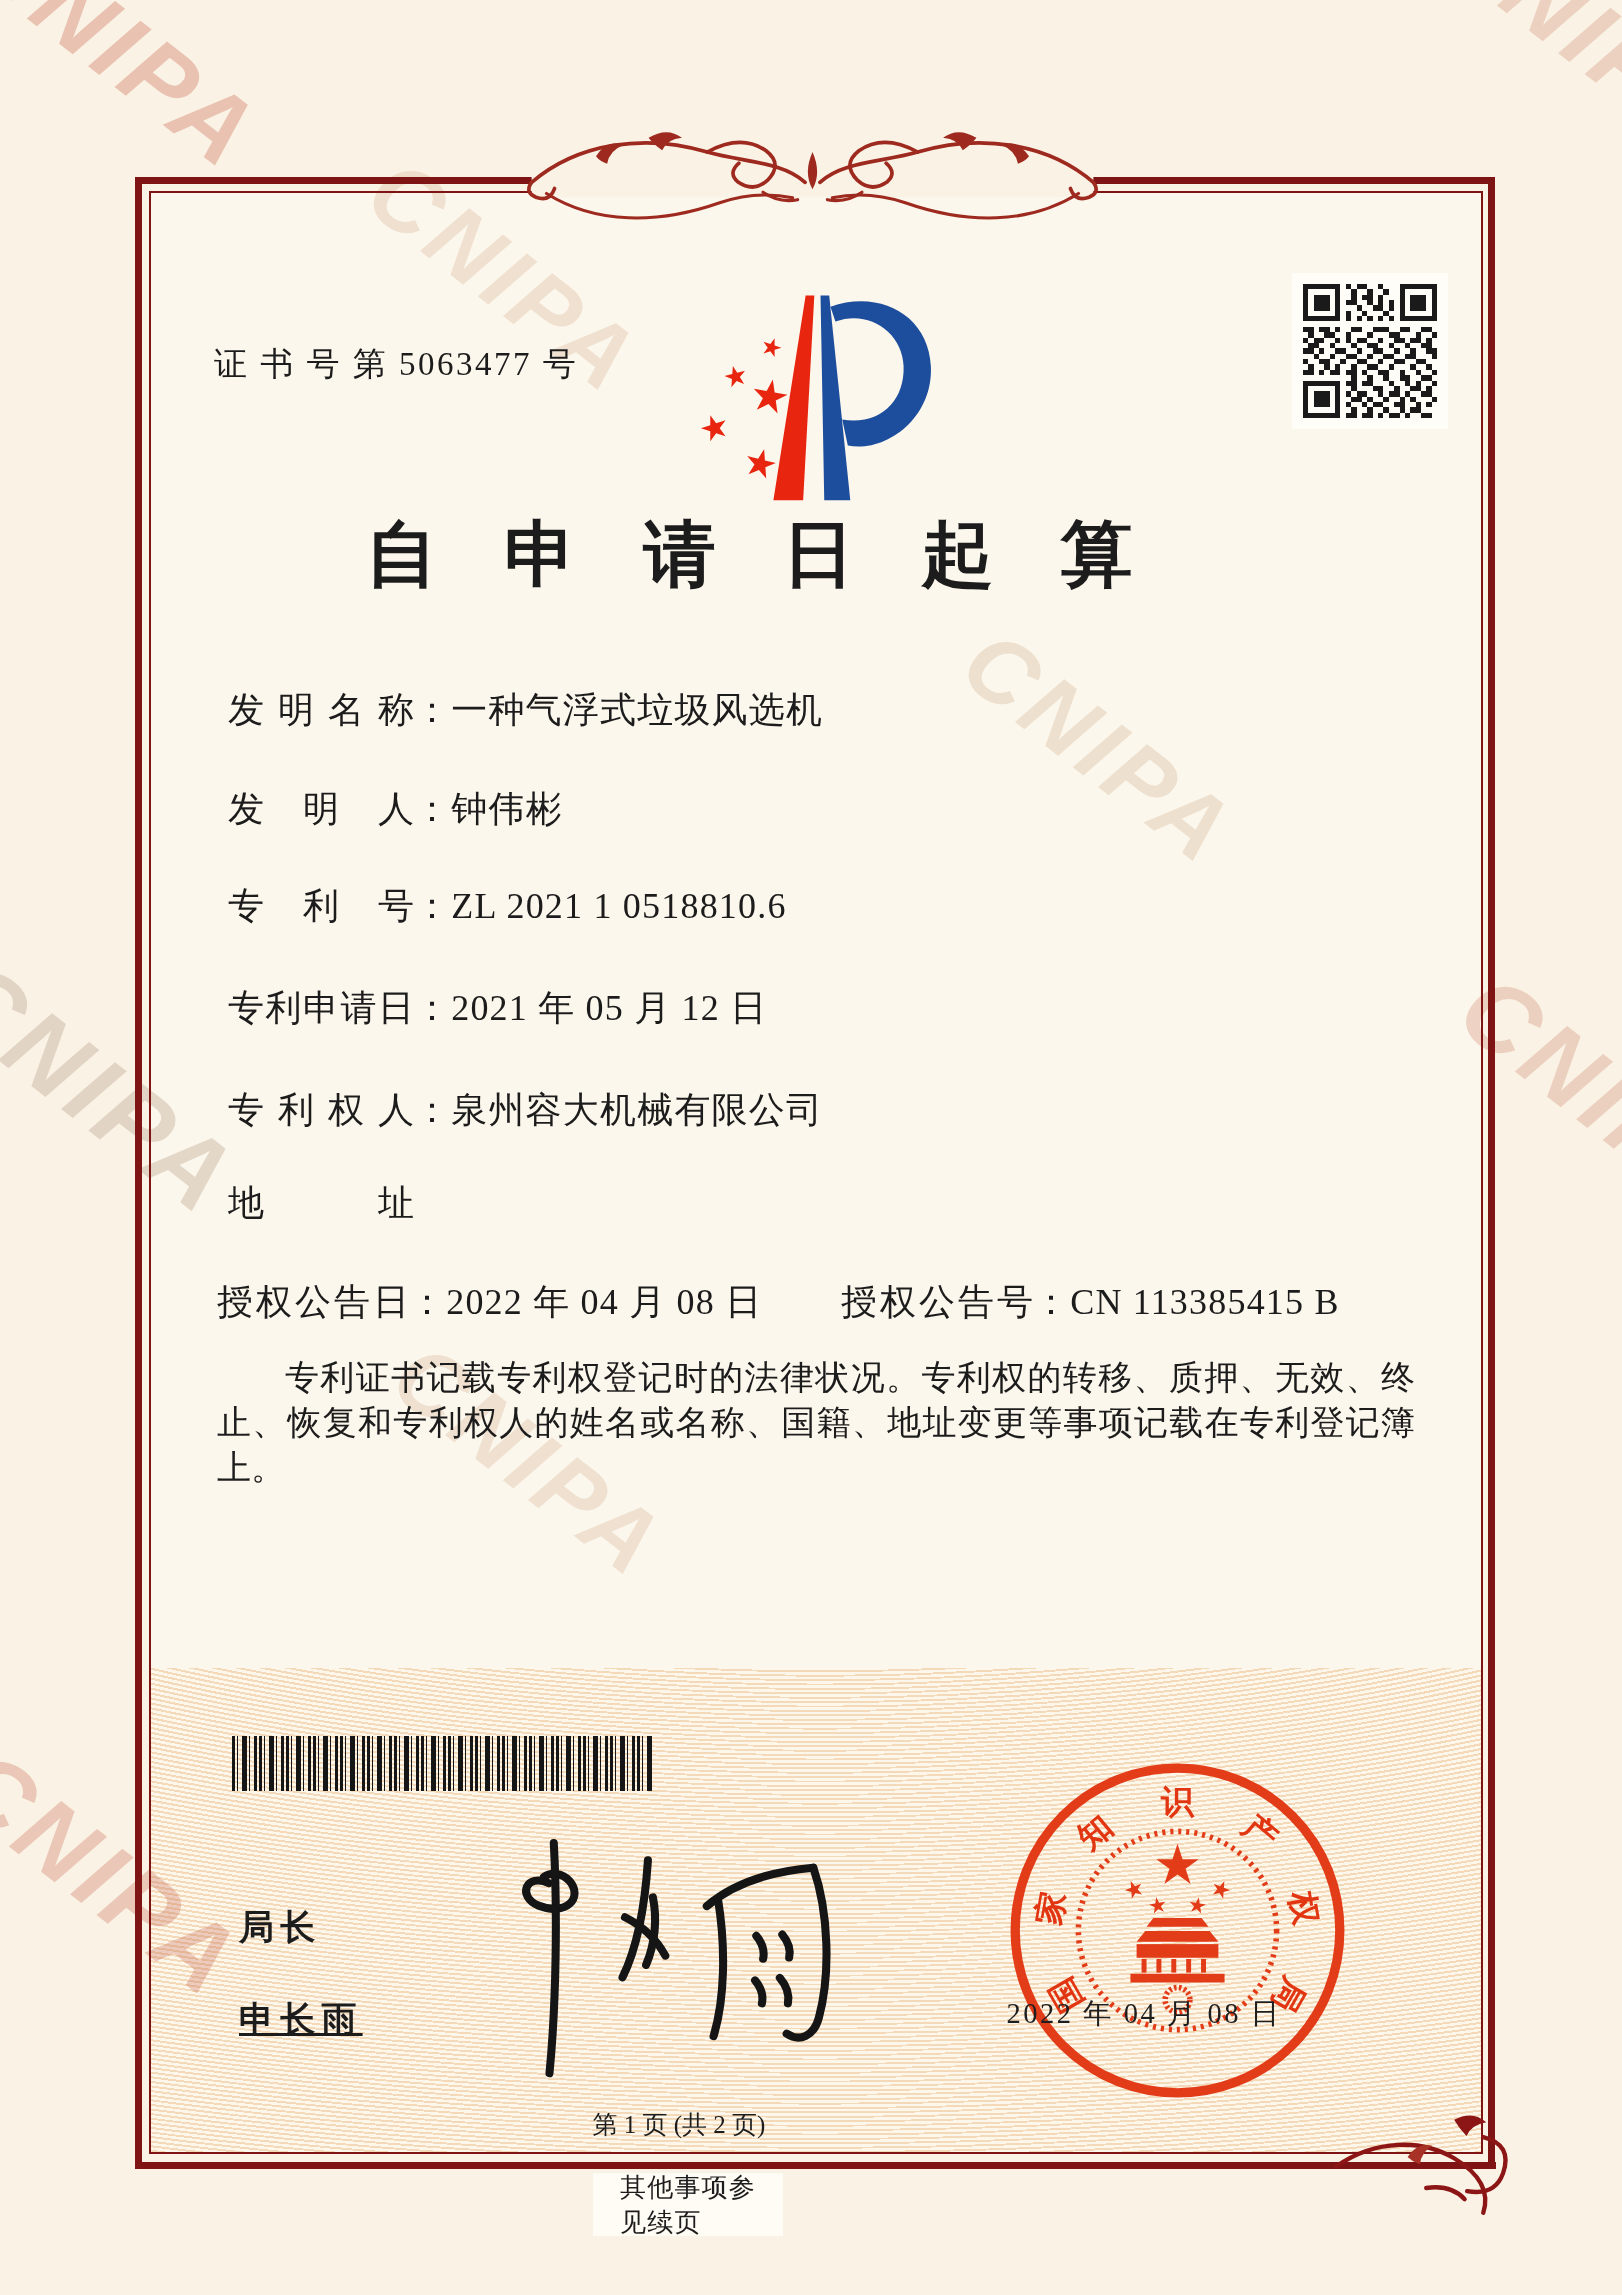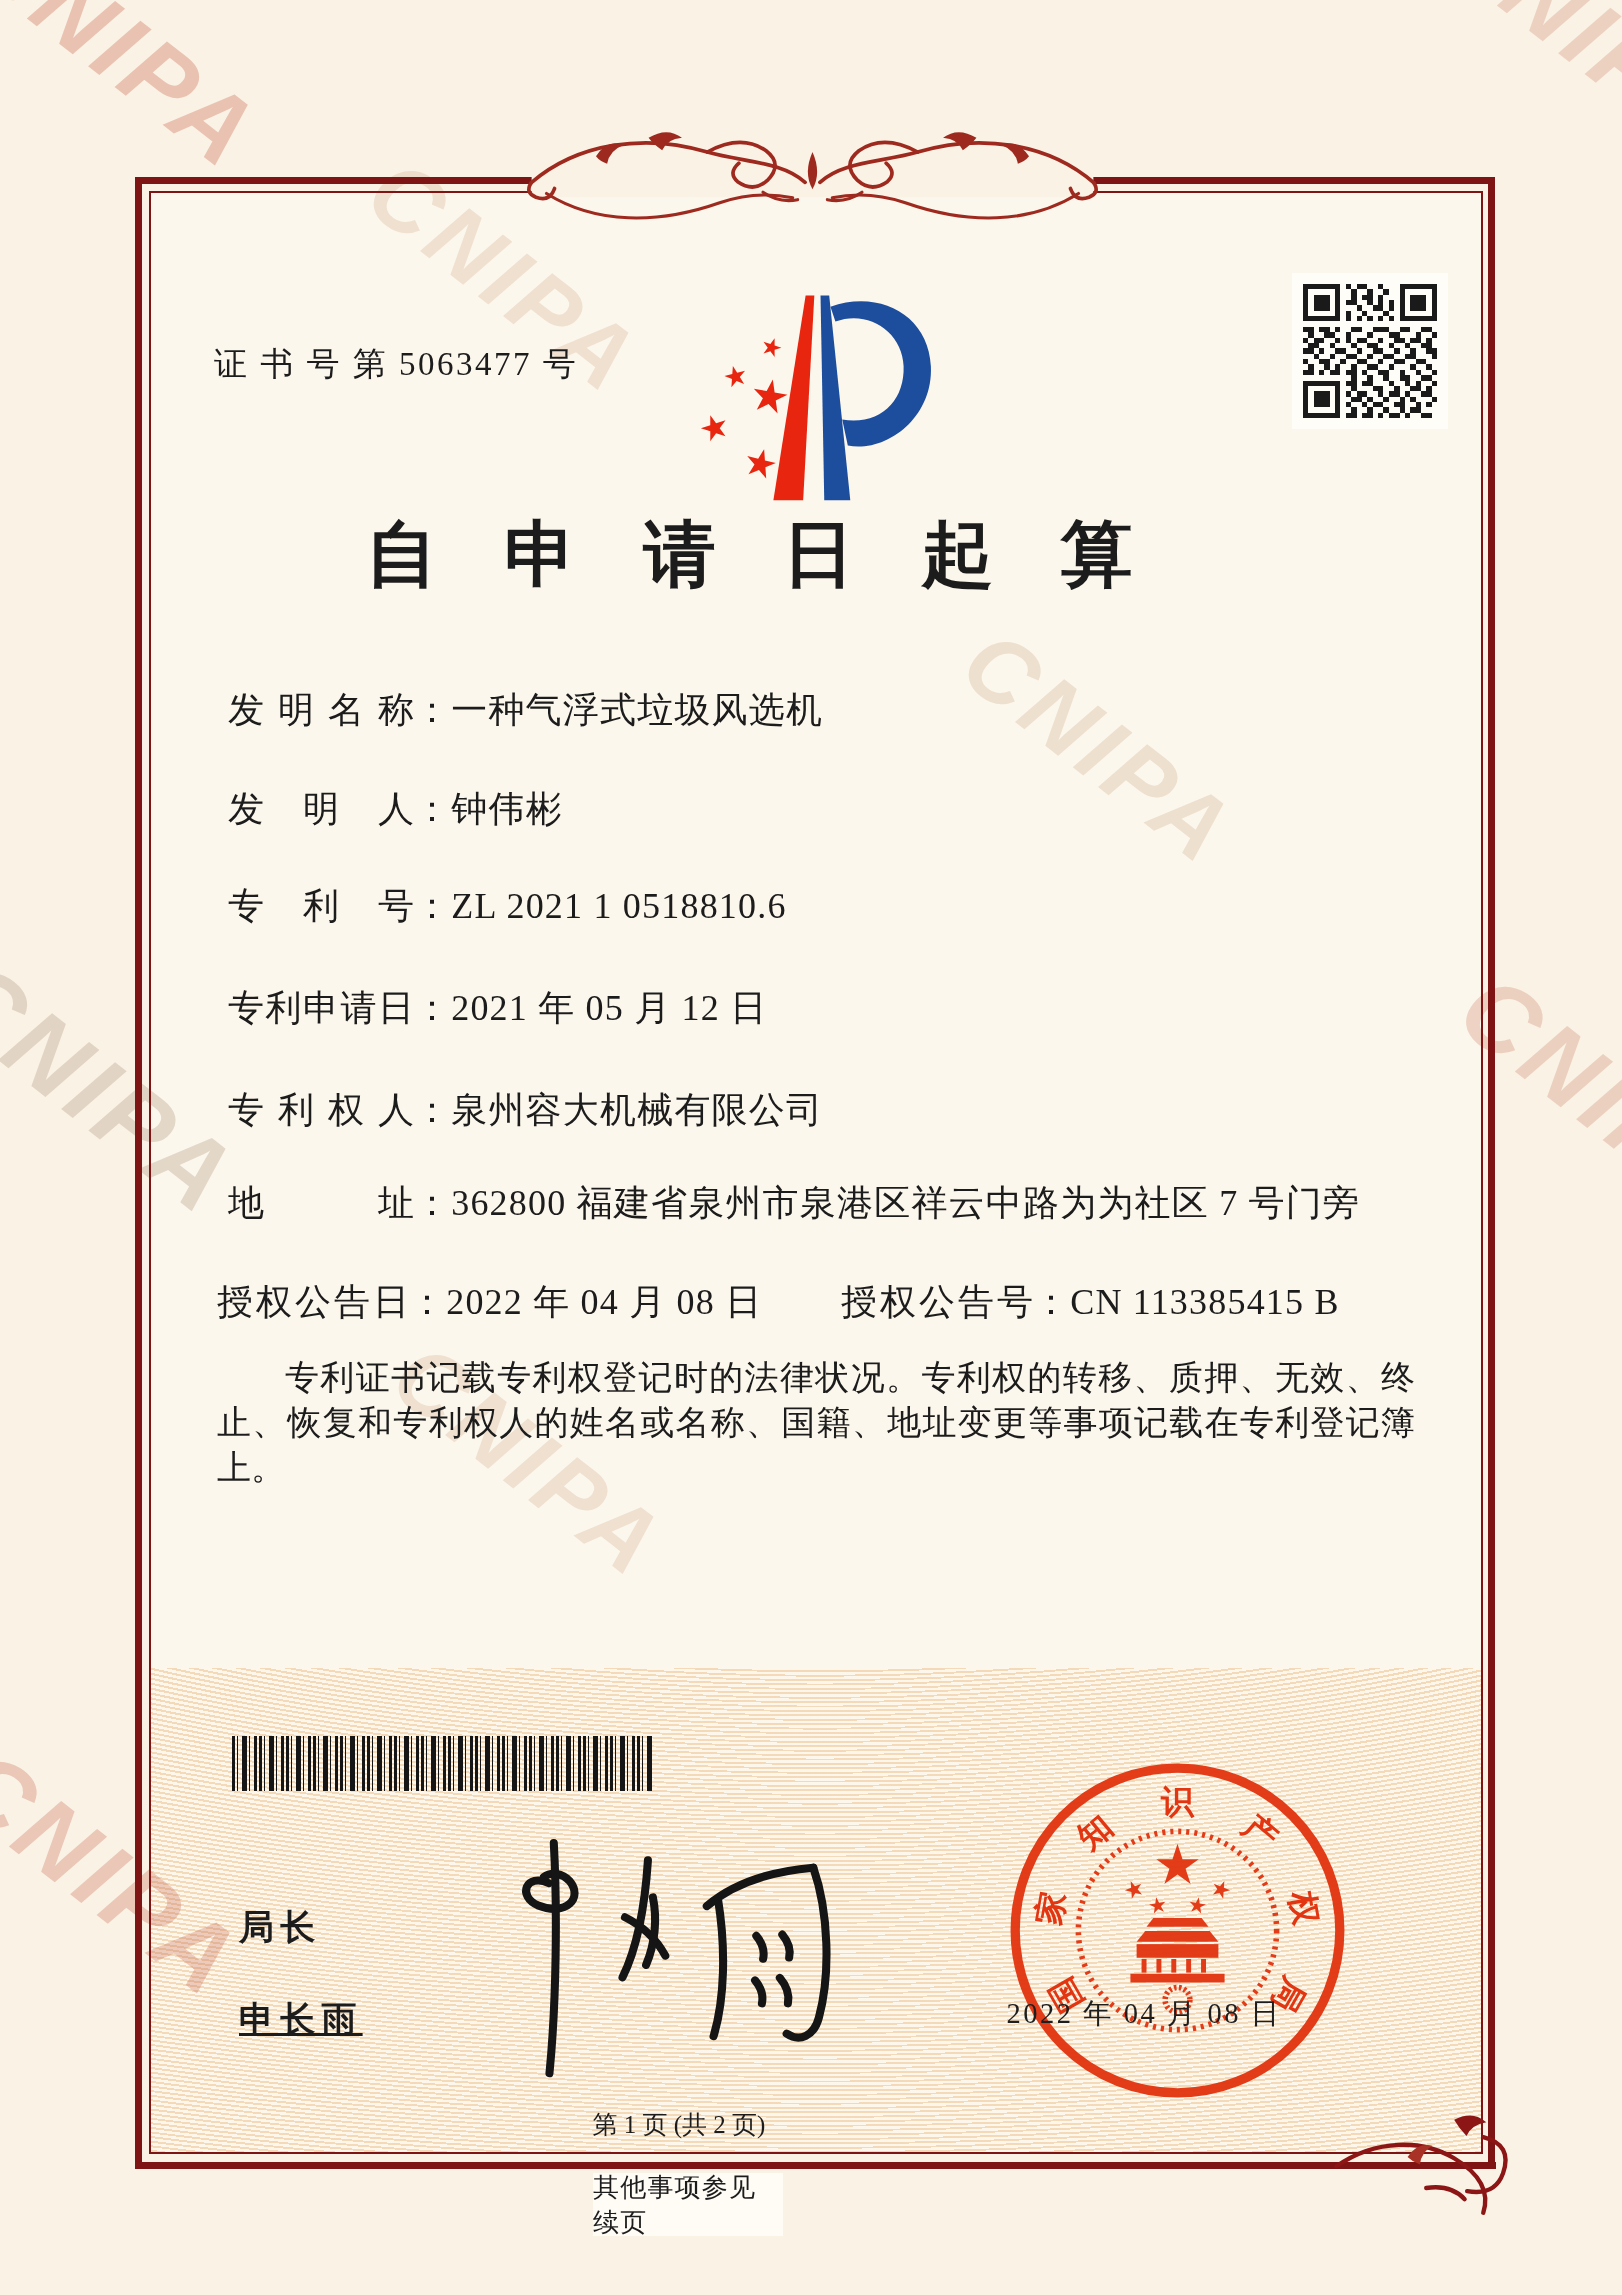--- a/index.html
+++ b/index.html
@@ -69,21 +69,21 @@
   
   .seal{position:absolute;left:1009px;top:1762px;width:337px;height:337px;z-index:6;}
   .seal-char{position:absolute;left:50%;top:50%;width:35px;height:35px;margin:-17.4px 0 0 -17.4px;
     text-align:center;font-size:33px;font-weight:700;color:#e23511;line-height:35px;}
   .seal-date{position:absolute;left:958px;top:1995px;width:372px;z-index:7;text-align:center;
     font-size:28.5px;letter-spacing:2.5px;color:#1e1e1e;white-space:nowrap;}
   
   .page-info{position:absolute;left:555px;top:2100px;width:248px;z-index:4;text-align:center;font-size:25px;margin-top:8px;}
   .note-box{position:absolute;left:593px;top:2173px;width:190px;height:63px;z-index:4;
     background:#fefcf5;display:flex;align-items:center;justify-content:center;}
-  .note-box span{font-size:26px;letter-spacing:1.2px;}
+  .note-box span{font-size:26px;letter-spacing:1.2px;padding-left:27px;}
   .flourish-top{position:absolute;left:521px;top:118px;z-index:4;}
   .flourish-corner{position:absolute;left:1327px;top:2064px;z-index:5;}
 </style>
 </head>
 <body>
 
 <div class="page">
 
   <div class="inner-bg"></div>
   <div class="wave-band"></div>
@@ -324,21 +324,21 @@
         <span>专</span>
         <span>利</span>
         <span>权</span>
         <span>人</span>
       </span><span class="val">：泉州容大机械有限公司</span>
   </div>
   <div class="row" style="top:1179px;">
     <span class="lbl">
         <span>地</span>
         <span>址</span>
-      </span><span class="val">：362800 福建省泉州市泉港区祥云中路为为社区 7 号门旁</span>
+      </span>
   </div>
   <div class="row row-grant" style="top:1278px;">
     <span class="g1">
       <span class="lbl">
           <span>授</span>
           <span>权</span>
           <span>公</span>
           <span>告</span>
           <span>日</span>
         </span><span class="val">：2022 年 04 月 08 日</span>

